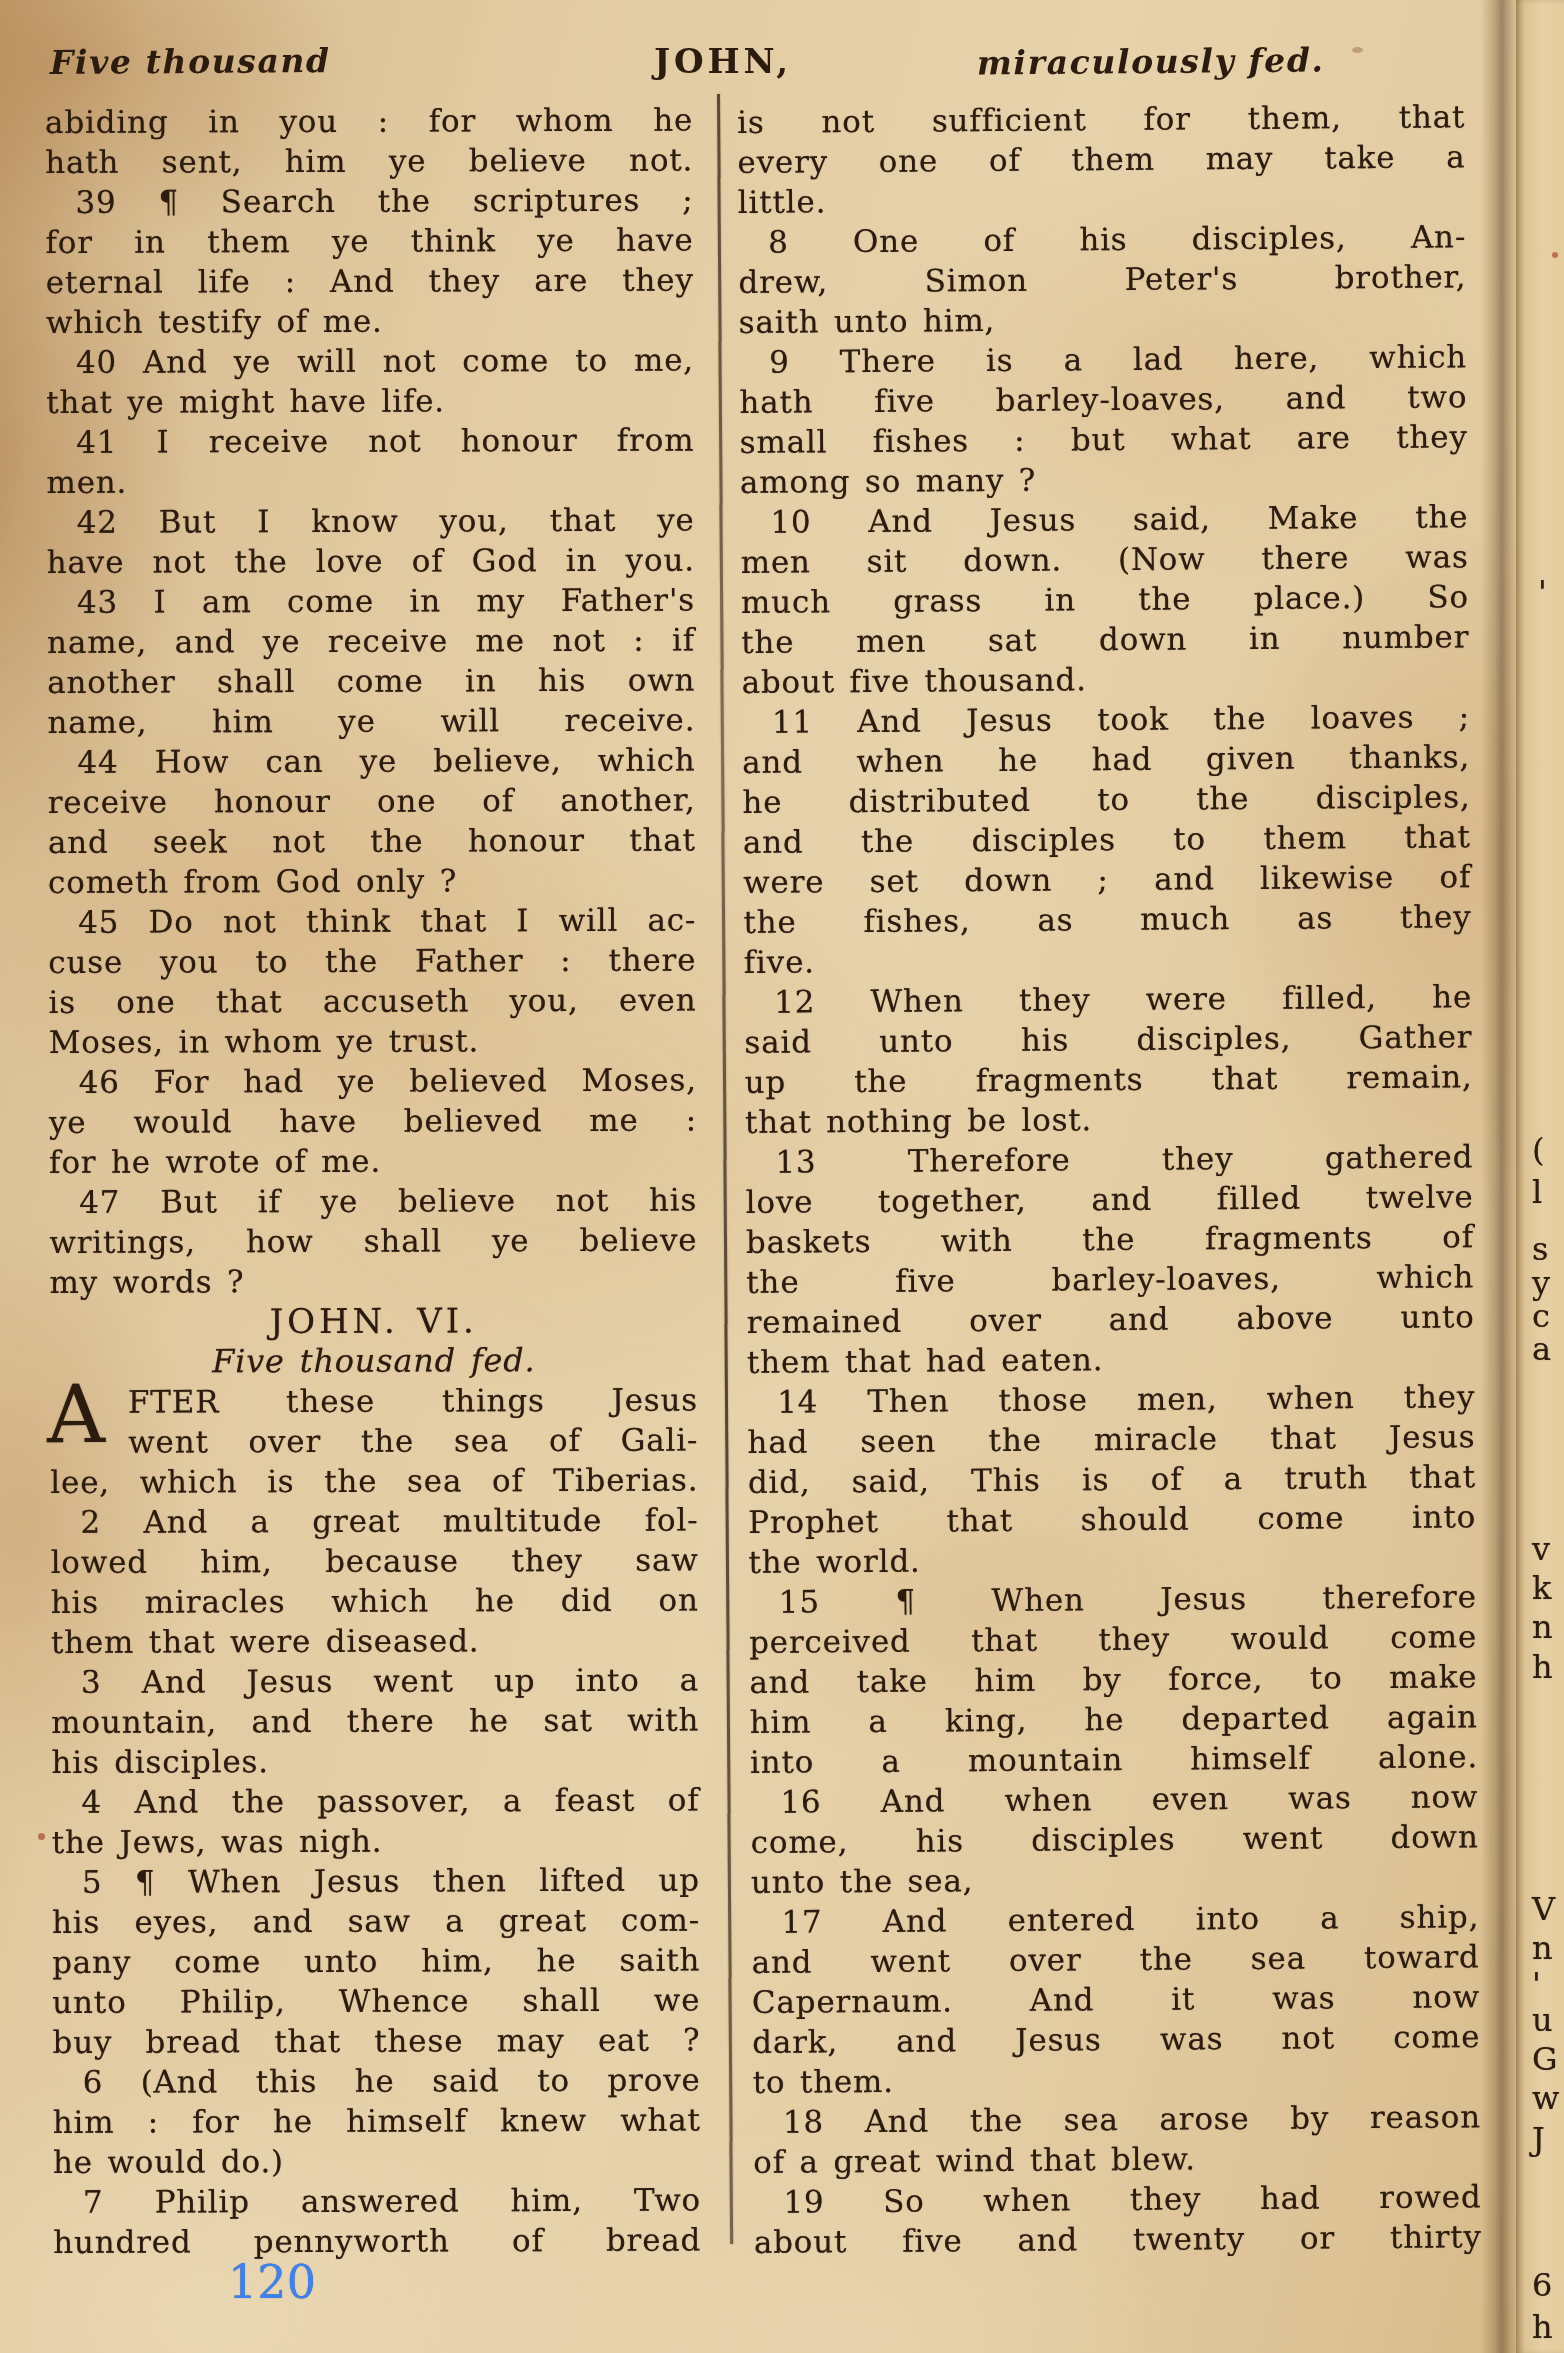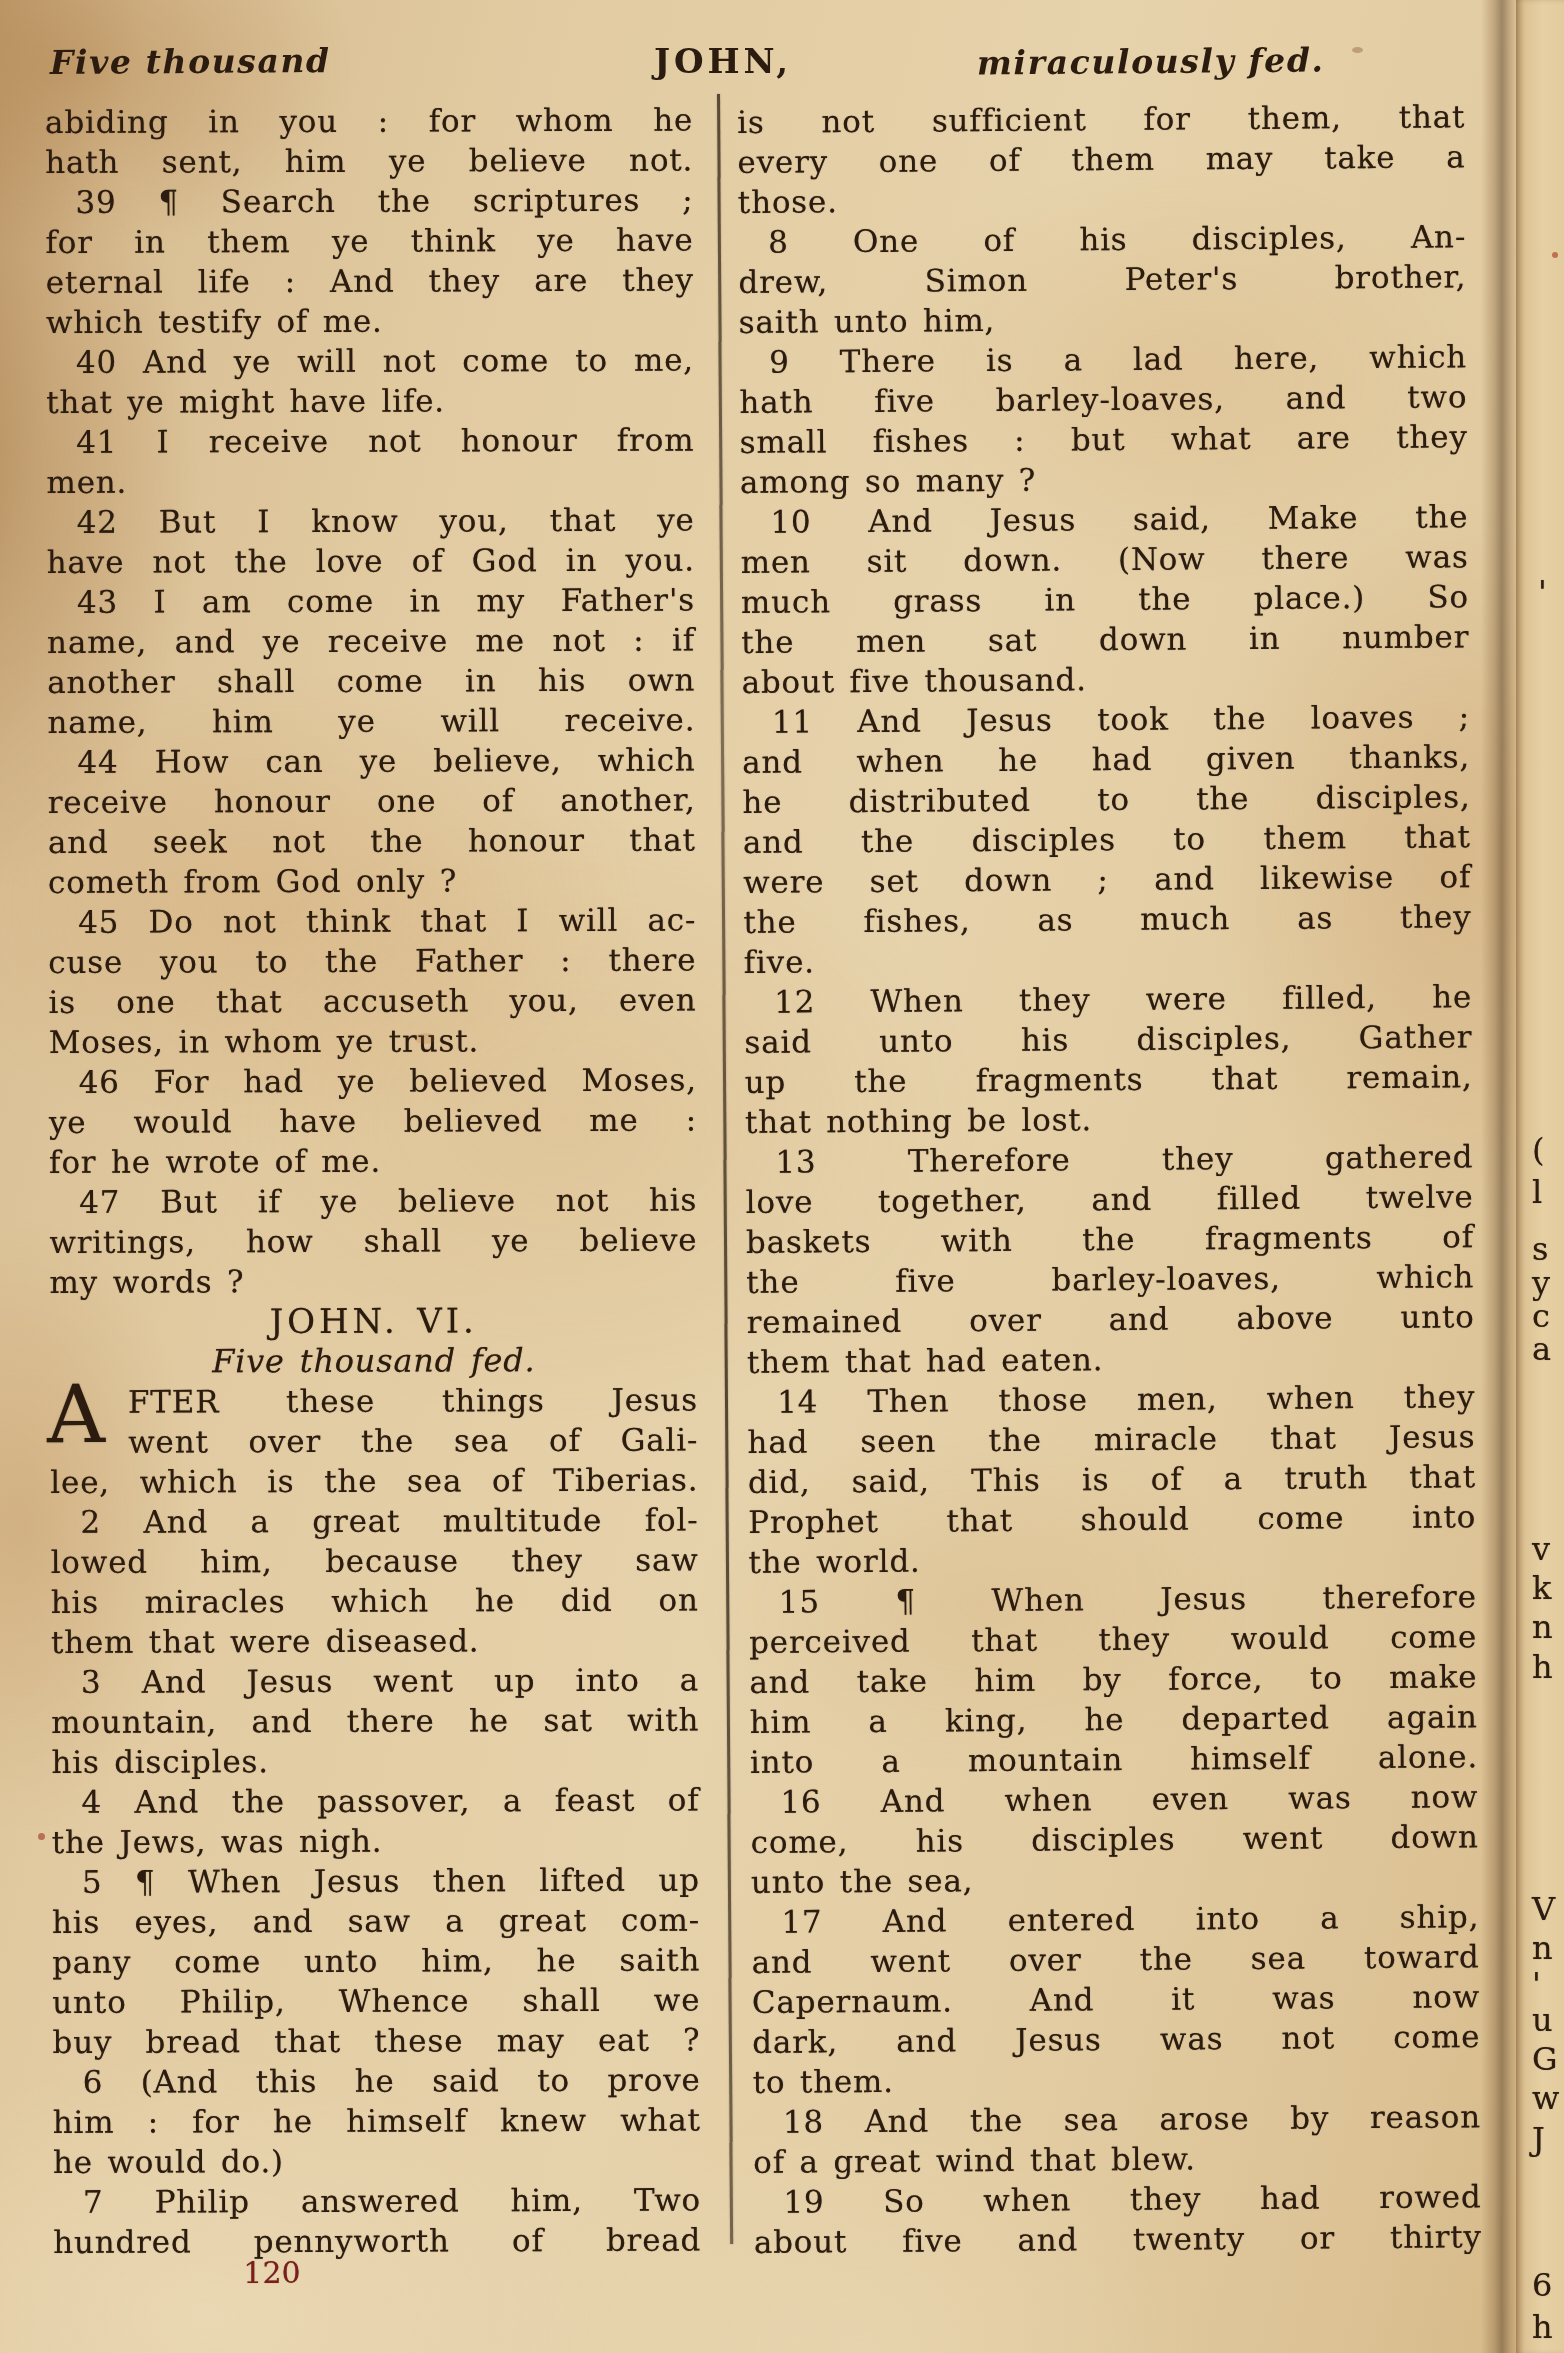--- a/index.html
+++ b/index.html
@@ -39,21 +39,21 @@
   .it{}
   
   .dropcap{position:absolute;left:47px;top:1376px;font-size:80px;line-height:78px;
     color:#2b1c0f;text-shadow:0 0 1.2px rgba(43,28,15,.6);transform:rotate(-.3deg);}
   
   .rule{position:absolute;left:717px;top:94px;width:3.1px;height:2150px;
     background:linear-gradient(180deg,rgba(43,28,15,.75),rgba(43,28,15,.55) 30%,rgba(43,28,15,.78) 60%,rgba(43,28,15,.6));
     transform:rotate(-.35deg);transform-origin:top center;box-shadow:0 0 1.6px rgba(43,28,15,.4);}
   
   .pagenum{position:absolute;left:225px;top:2255px;width:94px;text-align:center;
-    font-size:30px;color:#7f1d1d;text-shadow:0 0 0.9px rgba(43,28,15,.6);}
+    font-size:46px;color:#3b82f6;text-shadow:0 0 0.9px rgba(43,28,15,.6);}
   
   .crease{position:absolute;left:1481px;top:0;width:38px;height:2354px;
     background:linear-gradient(90deg,transparent,rgba(112,78,40,.30) 35%,rgba(74,50,26,.46) 55%,rgba(130,92,50,.28) 78%,transparent);}
   .next-page{position:absolute;left:1516px;top:0;width:49px;height:2354px;
     background:linear-gradient(90deg,#caa876 0%,#ddc394 18%,#e6d0a4 55%,#e3cb9d 100%);
     box-shadow:inset 4.7px 0 7.8px -3.1px rgba(70,46,22,.45);}
   .frag{position:absolute;font-size:32px;color:#2b1c0f;line-height:34px;
     text-shadow:0 0 0.9px rgba(43,28,15,.6);font-family:"DejaVu Serif","Liberation Serif",serif;}
   
   .speck{position:absolute;border-radius:50%;}
@@ -124,21 +124,21 @@
     <div class="line v"><span>6 (And this he said to prove</span></div>
     <div class="line"><span>him : for he himself knew what</span></div>
     <div class="line s"><span>he would do.)</span></div>
     <div class="line v"><span>7 Philip answered him, Two</span></div>
     <div class="line"><span>hundred pennyworth of bread</span></div>
   </div>
 <div class="rule"></div>
 <div class="col col-right" id="col-right">
     <div class="line"><span>is not sufficient for them, that</span></div>
     <div class="line"><span>every one of them may take a</span></div>
-    <div class="line s"><span>those.</span></div>
+    <div class="line s"><span>little.</span></div>
     <div class="line v"><span>8 One of his disciples, An-</span></div>
     <div class="line"><span>drew, Simon Peter's brother,</span></div>
     <div class="line s"><span>saith unto him,</span></div>
     <div class="line v"><span>9 There is a lad here, which</span></div>
     <div class="line"><span>hath five barley-loaves, and two</span></div>
     <div class="line"><span>small fishes : but what are they</span></div>
     <div class="line s"><span>among so many ?</span></div>
     <div class="line v"><span>10 And Jesus said, Make the</span></div>
     <div class="line"><span>men sit down. (Now there was</span></div>
     <div class="line"><span>much grass in the place.)  So</span></div>

